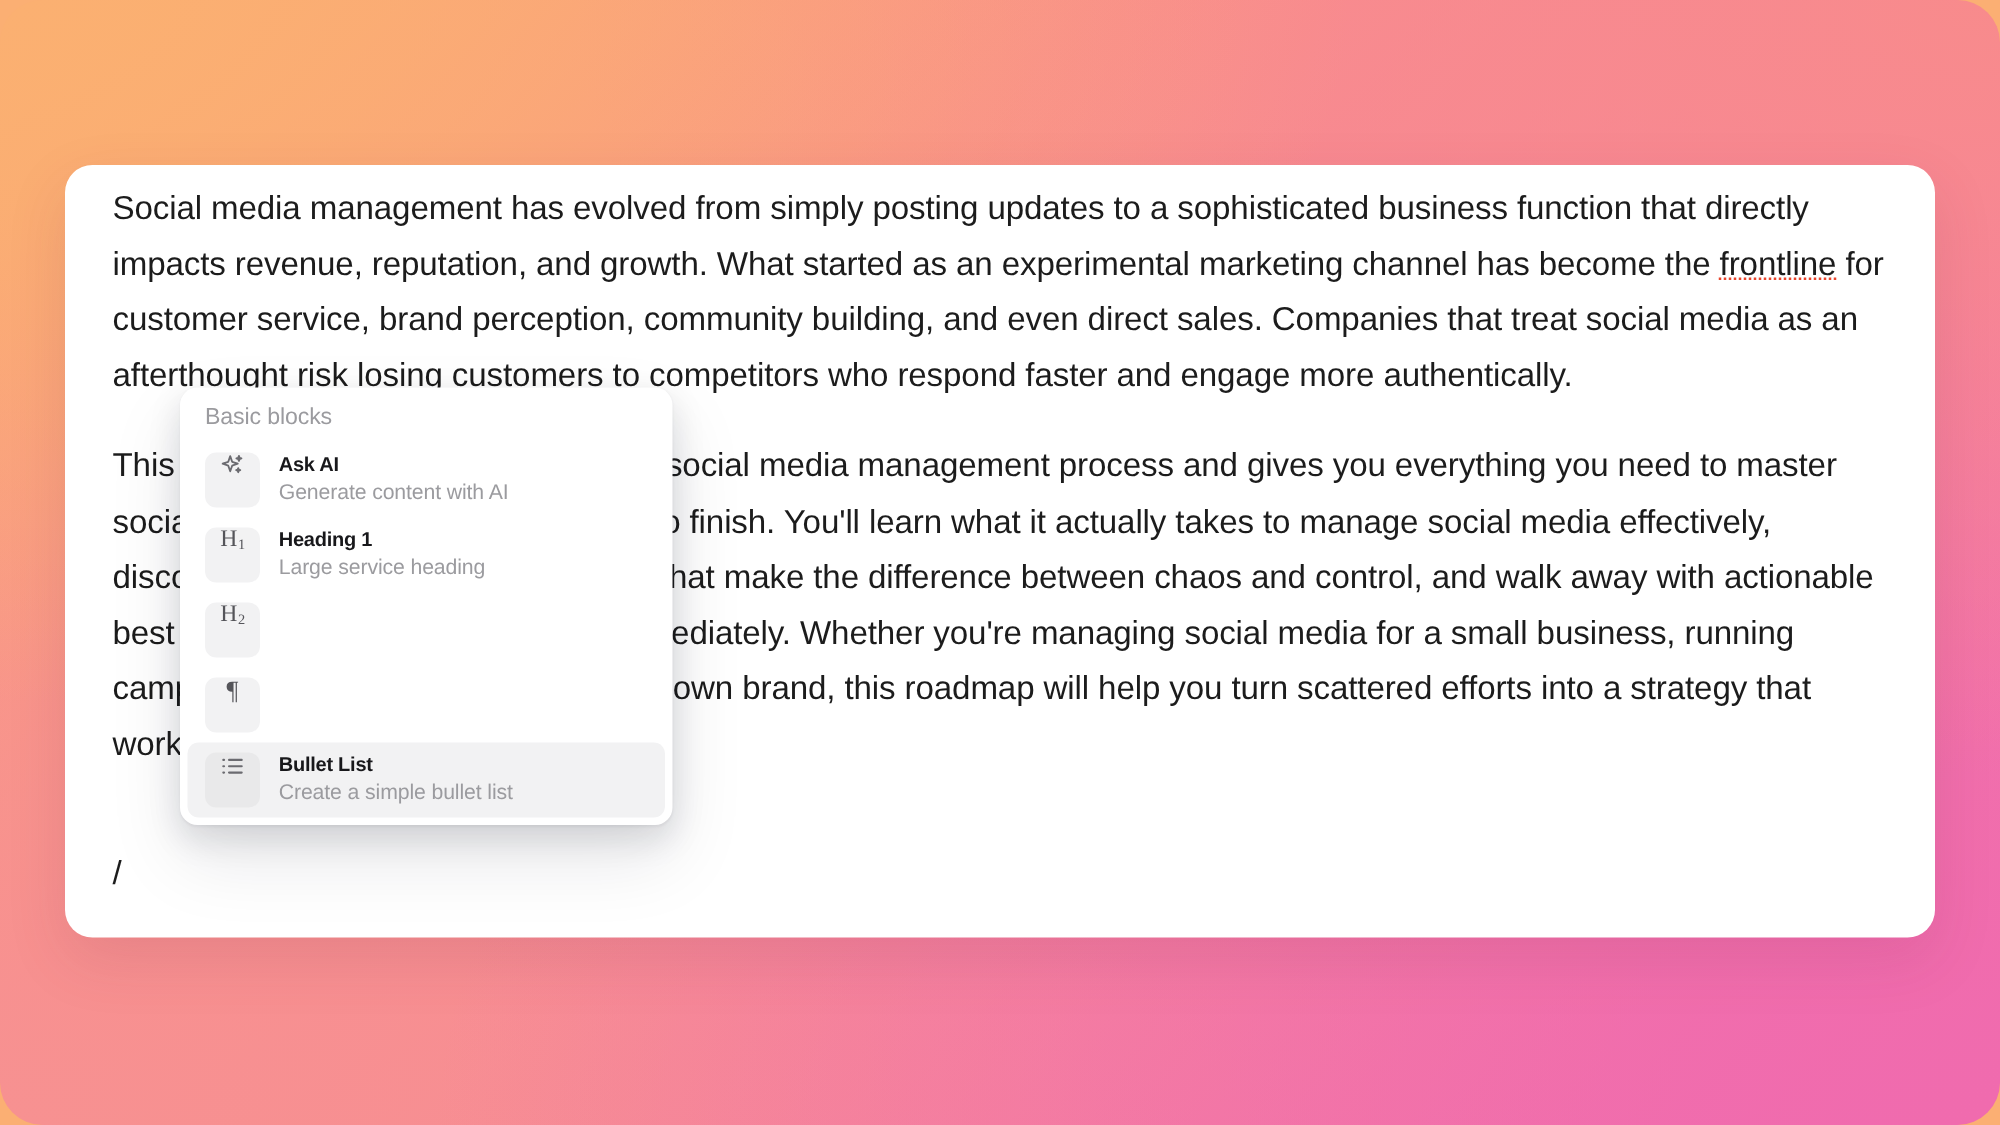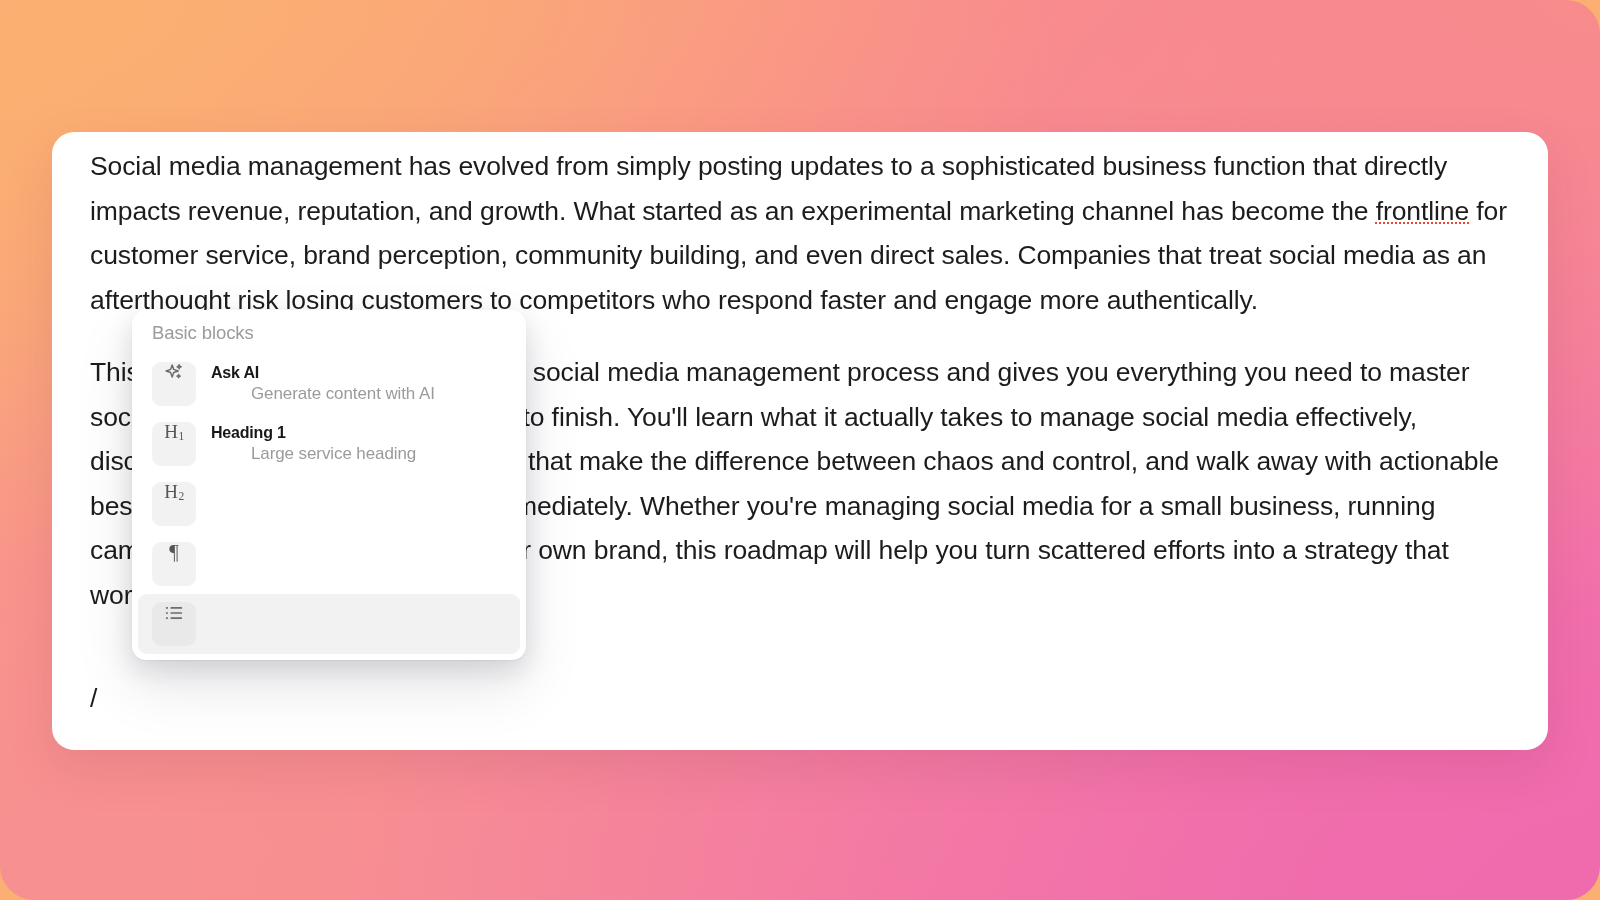--- a/index.html
+++ b/index.html
@@ -75,21 +75,21 @@
     left: 38px;
     top: 544px;
     font-size: 26.5px;
     line-height: 44.5px;
     color: #1c1c1c;
   }
 
   
   #slash-menu {
     position: absolute;
-    left: 80px;
+    left: 92px;
     top: 178px;
     width: 394px;
     background: #FFFFFF;
     border-radius: 14px;
     box-shadow:
       0 1px 2px rgba(16, 24, 40, 0.05),
       0 10px 26px rgba(16, 24, 40, 0.13),
       0 26px 60px rgba(16, 24, 40, 0.10);
     padding: 12px 0 6px 0;
     overflow: hidden;
@@ -163,21 +163,20 @@
     color: #18181b;
     letter-spacing: -0.2px;
     line-height: 1.2;
   }
 
   .item-desc {
     font-size: 17px;
     color: #9b9b9f;
     letter-spacing: -0.1px;
     line-height: 1.25;
-    margin-left: 40px;
   }
 </style>
 </head>
 <body>
 
 <div id="backdrop"></div>
 
 <div id="editor-card">
 
   <div id="doc-body">
@@ -235,17 +234,21 @@
       <span class="item-icon">
         <svg width="22" height="22" viewBox="0 0 24 24" fill="none" stroke="currentColor" stroke-width="1.9" stroke-linecap="round">
           <path d="M4 6.5 h0.6"></path>
             <path d="M9 6.5 H20"></path>
           <path d="M4 12 h0.6"></path>
             <path d="M9 12 H20"></path>
           <path d="M4 17.5 h0.6"></path>
             <path d="M9 17.5 H20"></path>
         </svg>
       </span>
+      <span class="item-text">
+        <span class="item-title">Bullet List</span>
+        <span class="item-desc">Create a simple bullet list</span>
+      </span>
     </div>
 
   </div>
 
 </div>
 
 </body></html>

